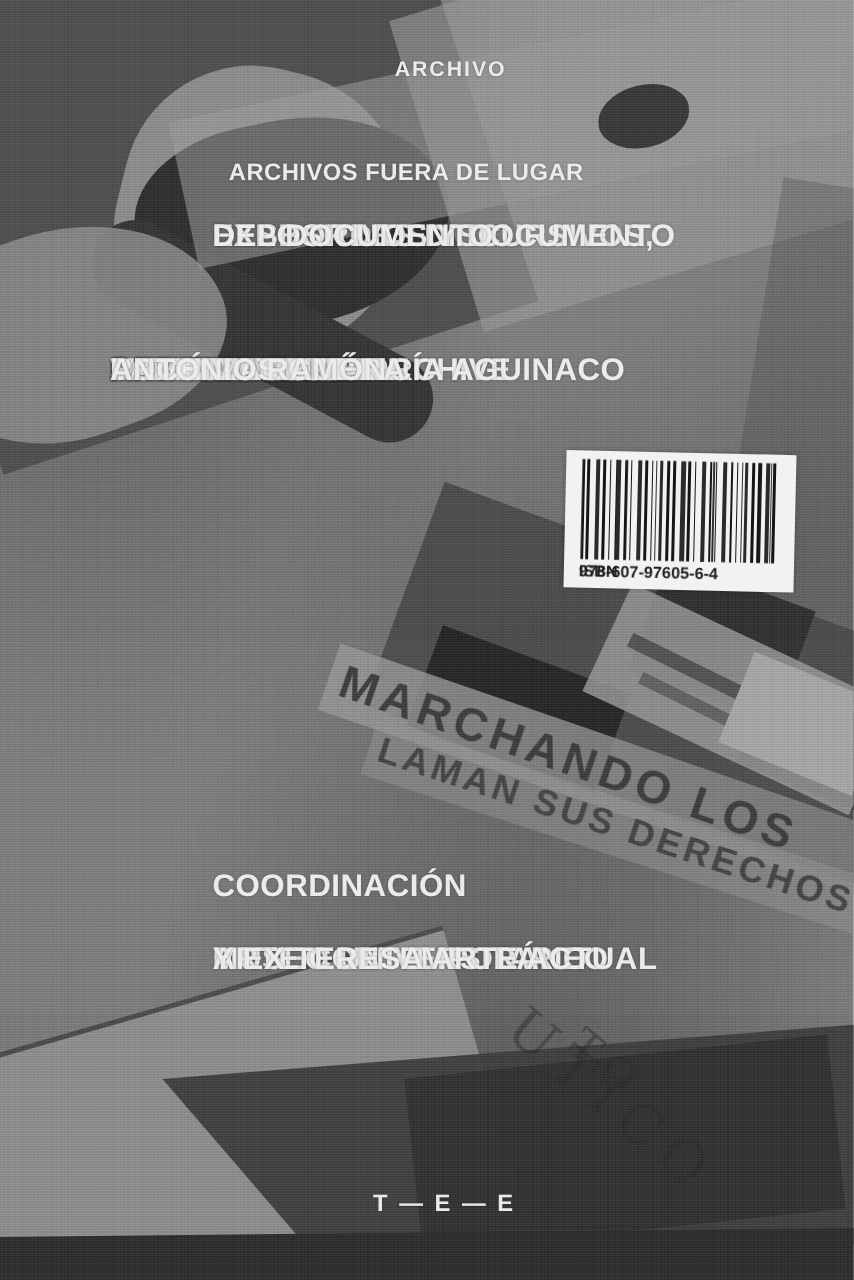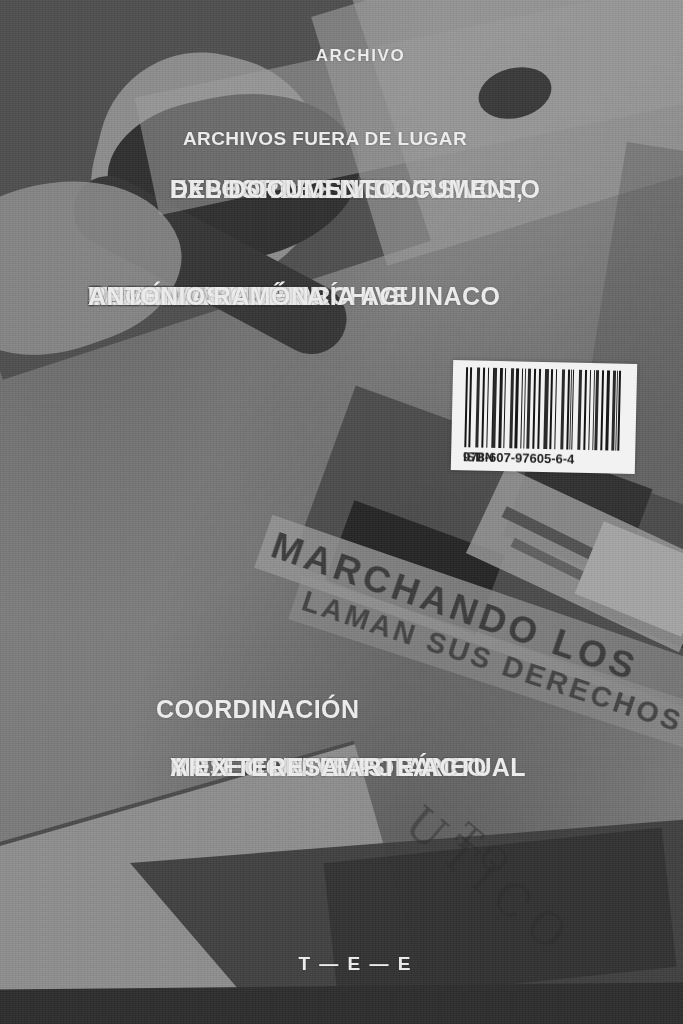--- a/index.html
+++ b/index.html
@@ -61,21 +61,21 @@
       repeating-linear-gradient(90deg,rgba(0,0,0,.02) 0 1px,rgba(255,255,255,.02) 1px 3px);
   }
 
   
   .typeset{color:#ebebeb;font-weight:bold;z-index:6;text-shadow:0 0 2px rgba(55,55,55,.45);letter-spacing:.4px;white-space:nowrap;}
   .series{left:0;top:46px;width:683px;text-align:center;font-size:17px;letter-spacing:1.6px;transform:translateX(19px);}
   .title{left:170px;top:128px;font-size:19px;margin-left:13px;}
   .subtitle{left:170px;top:176px;font-size:25px;line-height:27.5px;}
   .subtitle div,.names div,.coord-lines div{position:static;}
   .names{left:88px;top:283px;font-size:25px;line-height:27.7px;}
-  .coord-heading{left:156px;top:695px;font-size:25px;}
+  .coord-heading{left:170px;top:695px;font-size:25px;}
   .coord-lines{left:170px;top:753px;font-size:25px;line-height:28px;}
   .publisher{left:0;top:953px;width:683px;text-align:center;font-size:19px;letter-spacing:2px;transform:translateX(14px);}
 
   
   .barcode{
     left:452px;top:362px;width:184px;height:110px;background:#f2f2f2;
     transform:rotate(1.3deg);z-index:5;box-shadow:0 0 4px rgba(0,0,0,.25);
   }
   .bars{
     left:13px;top:7px;width:158px;height:80px;

